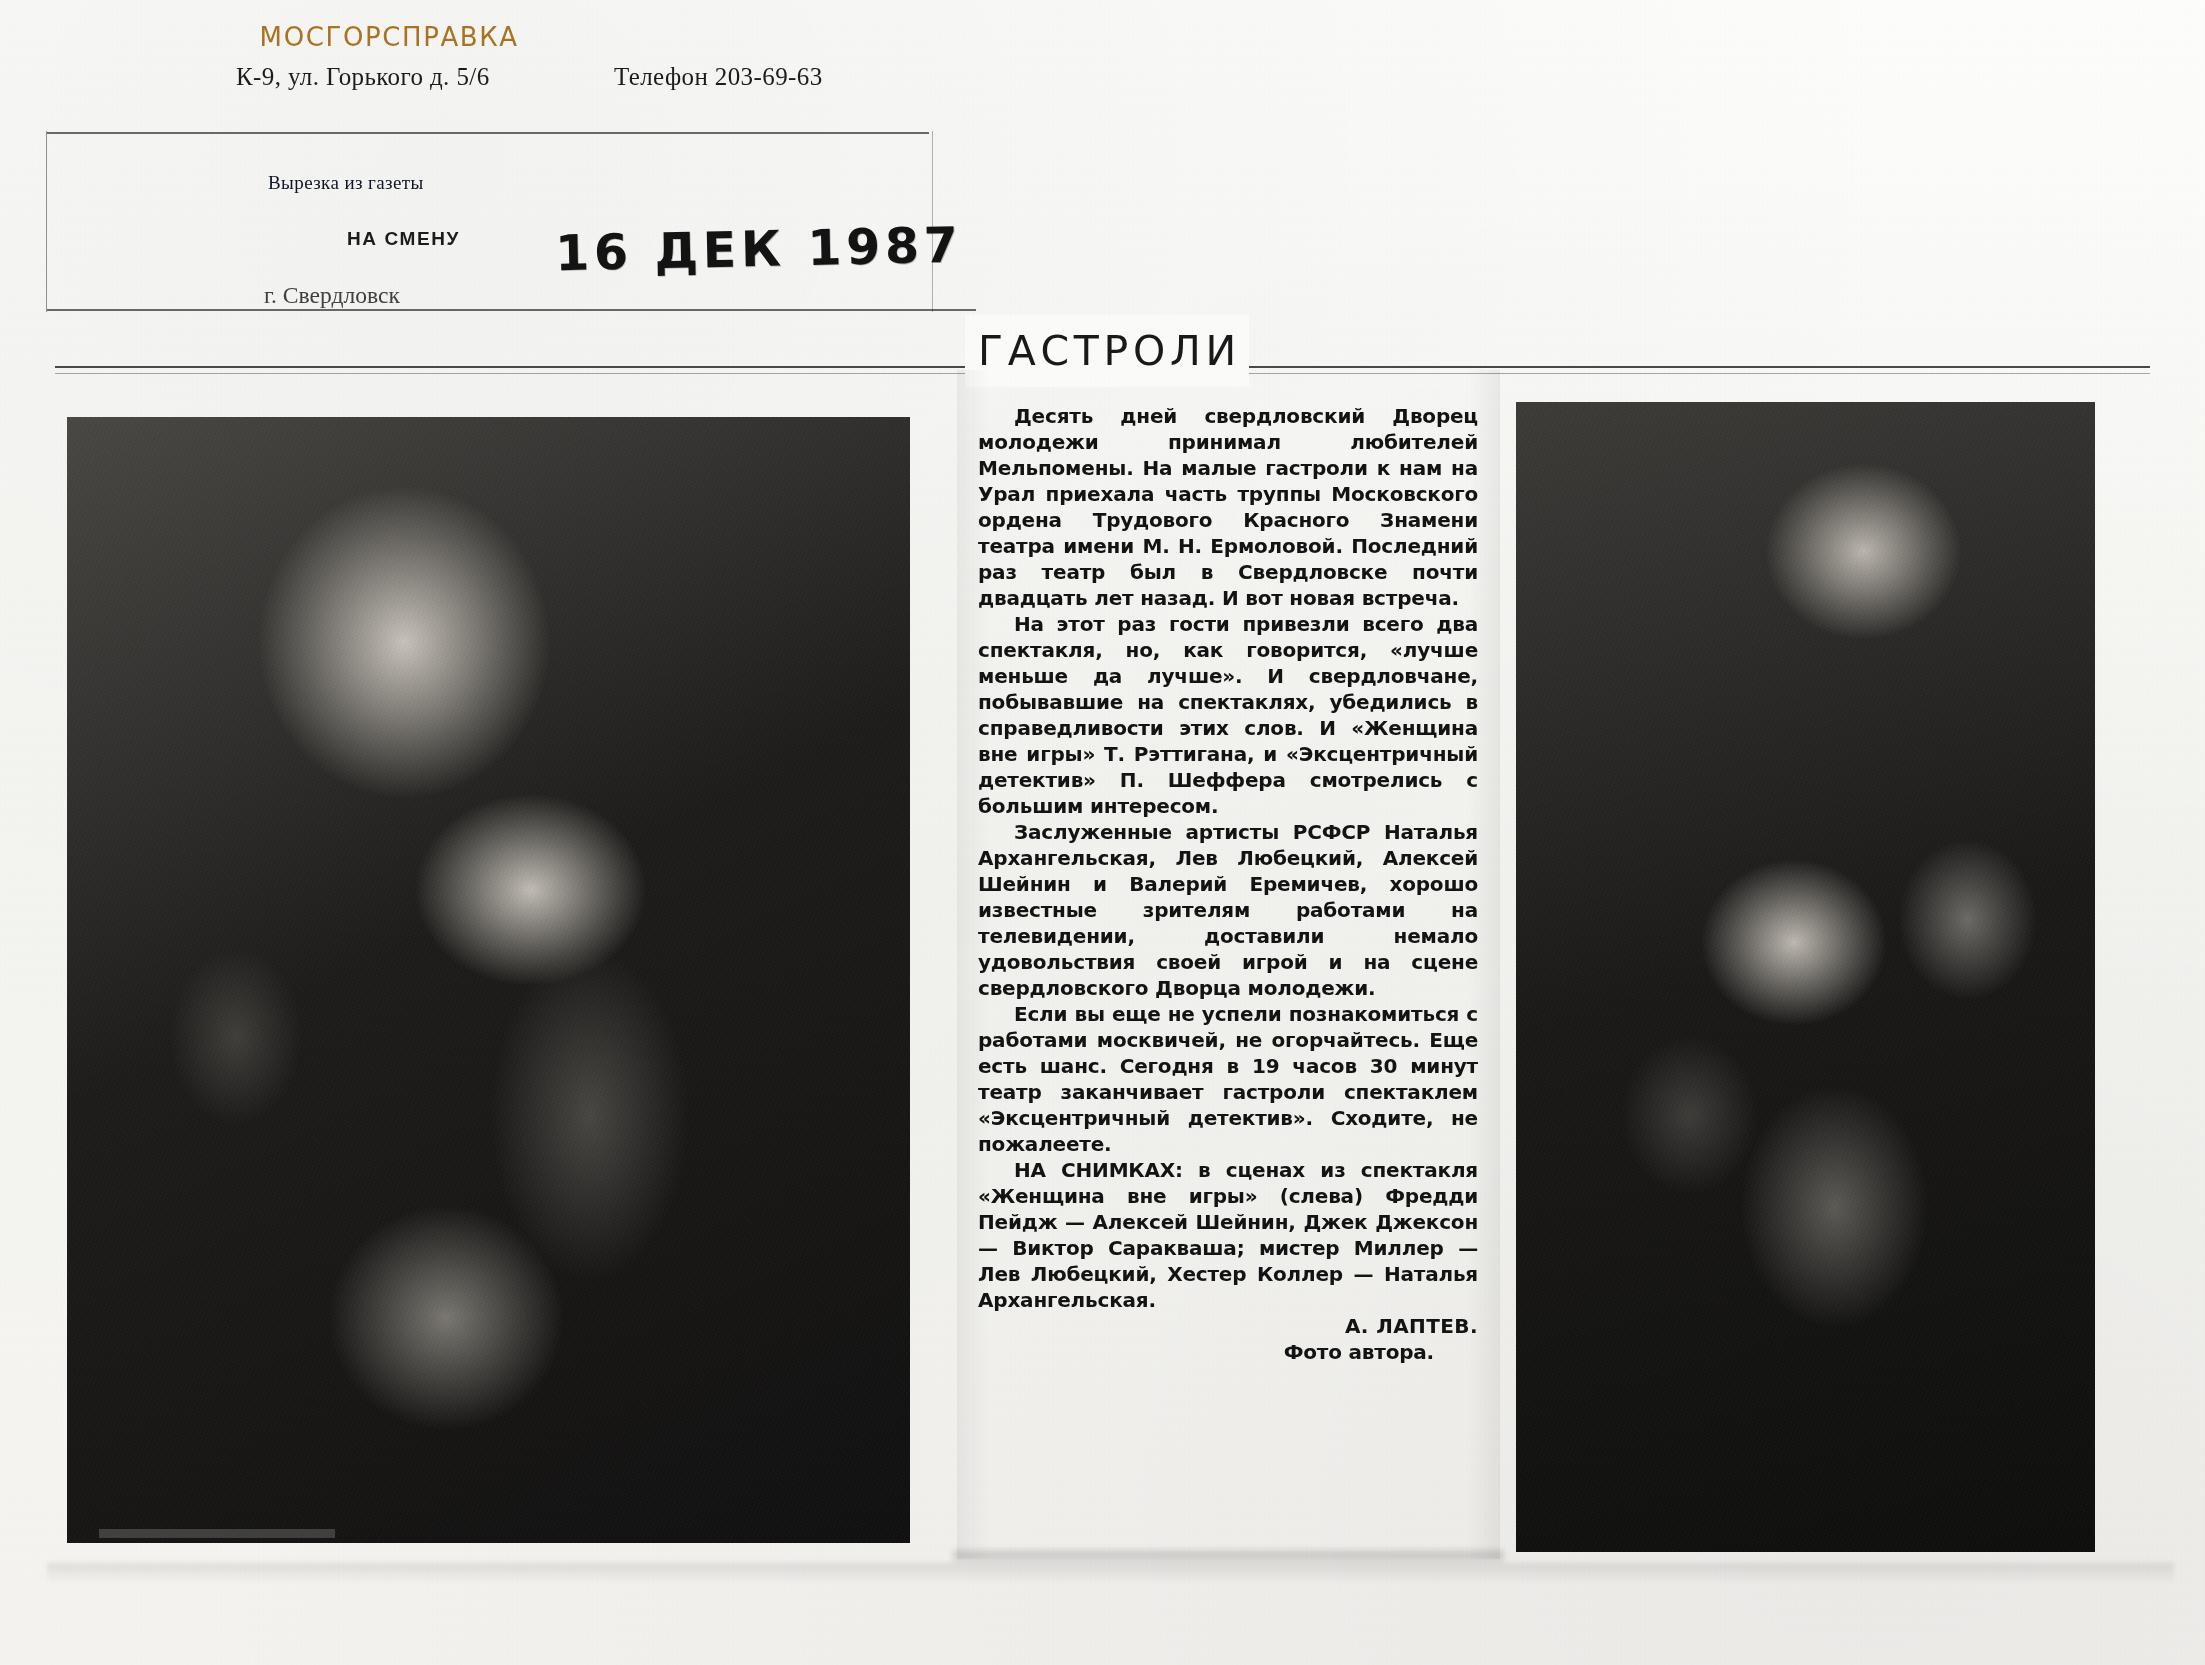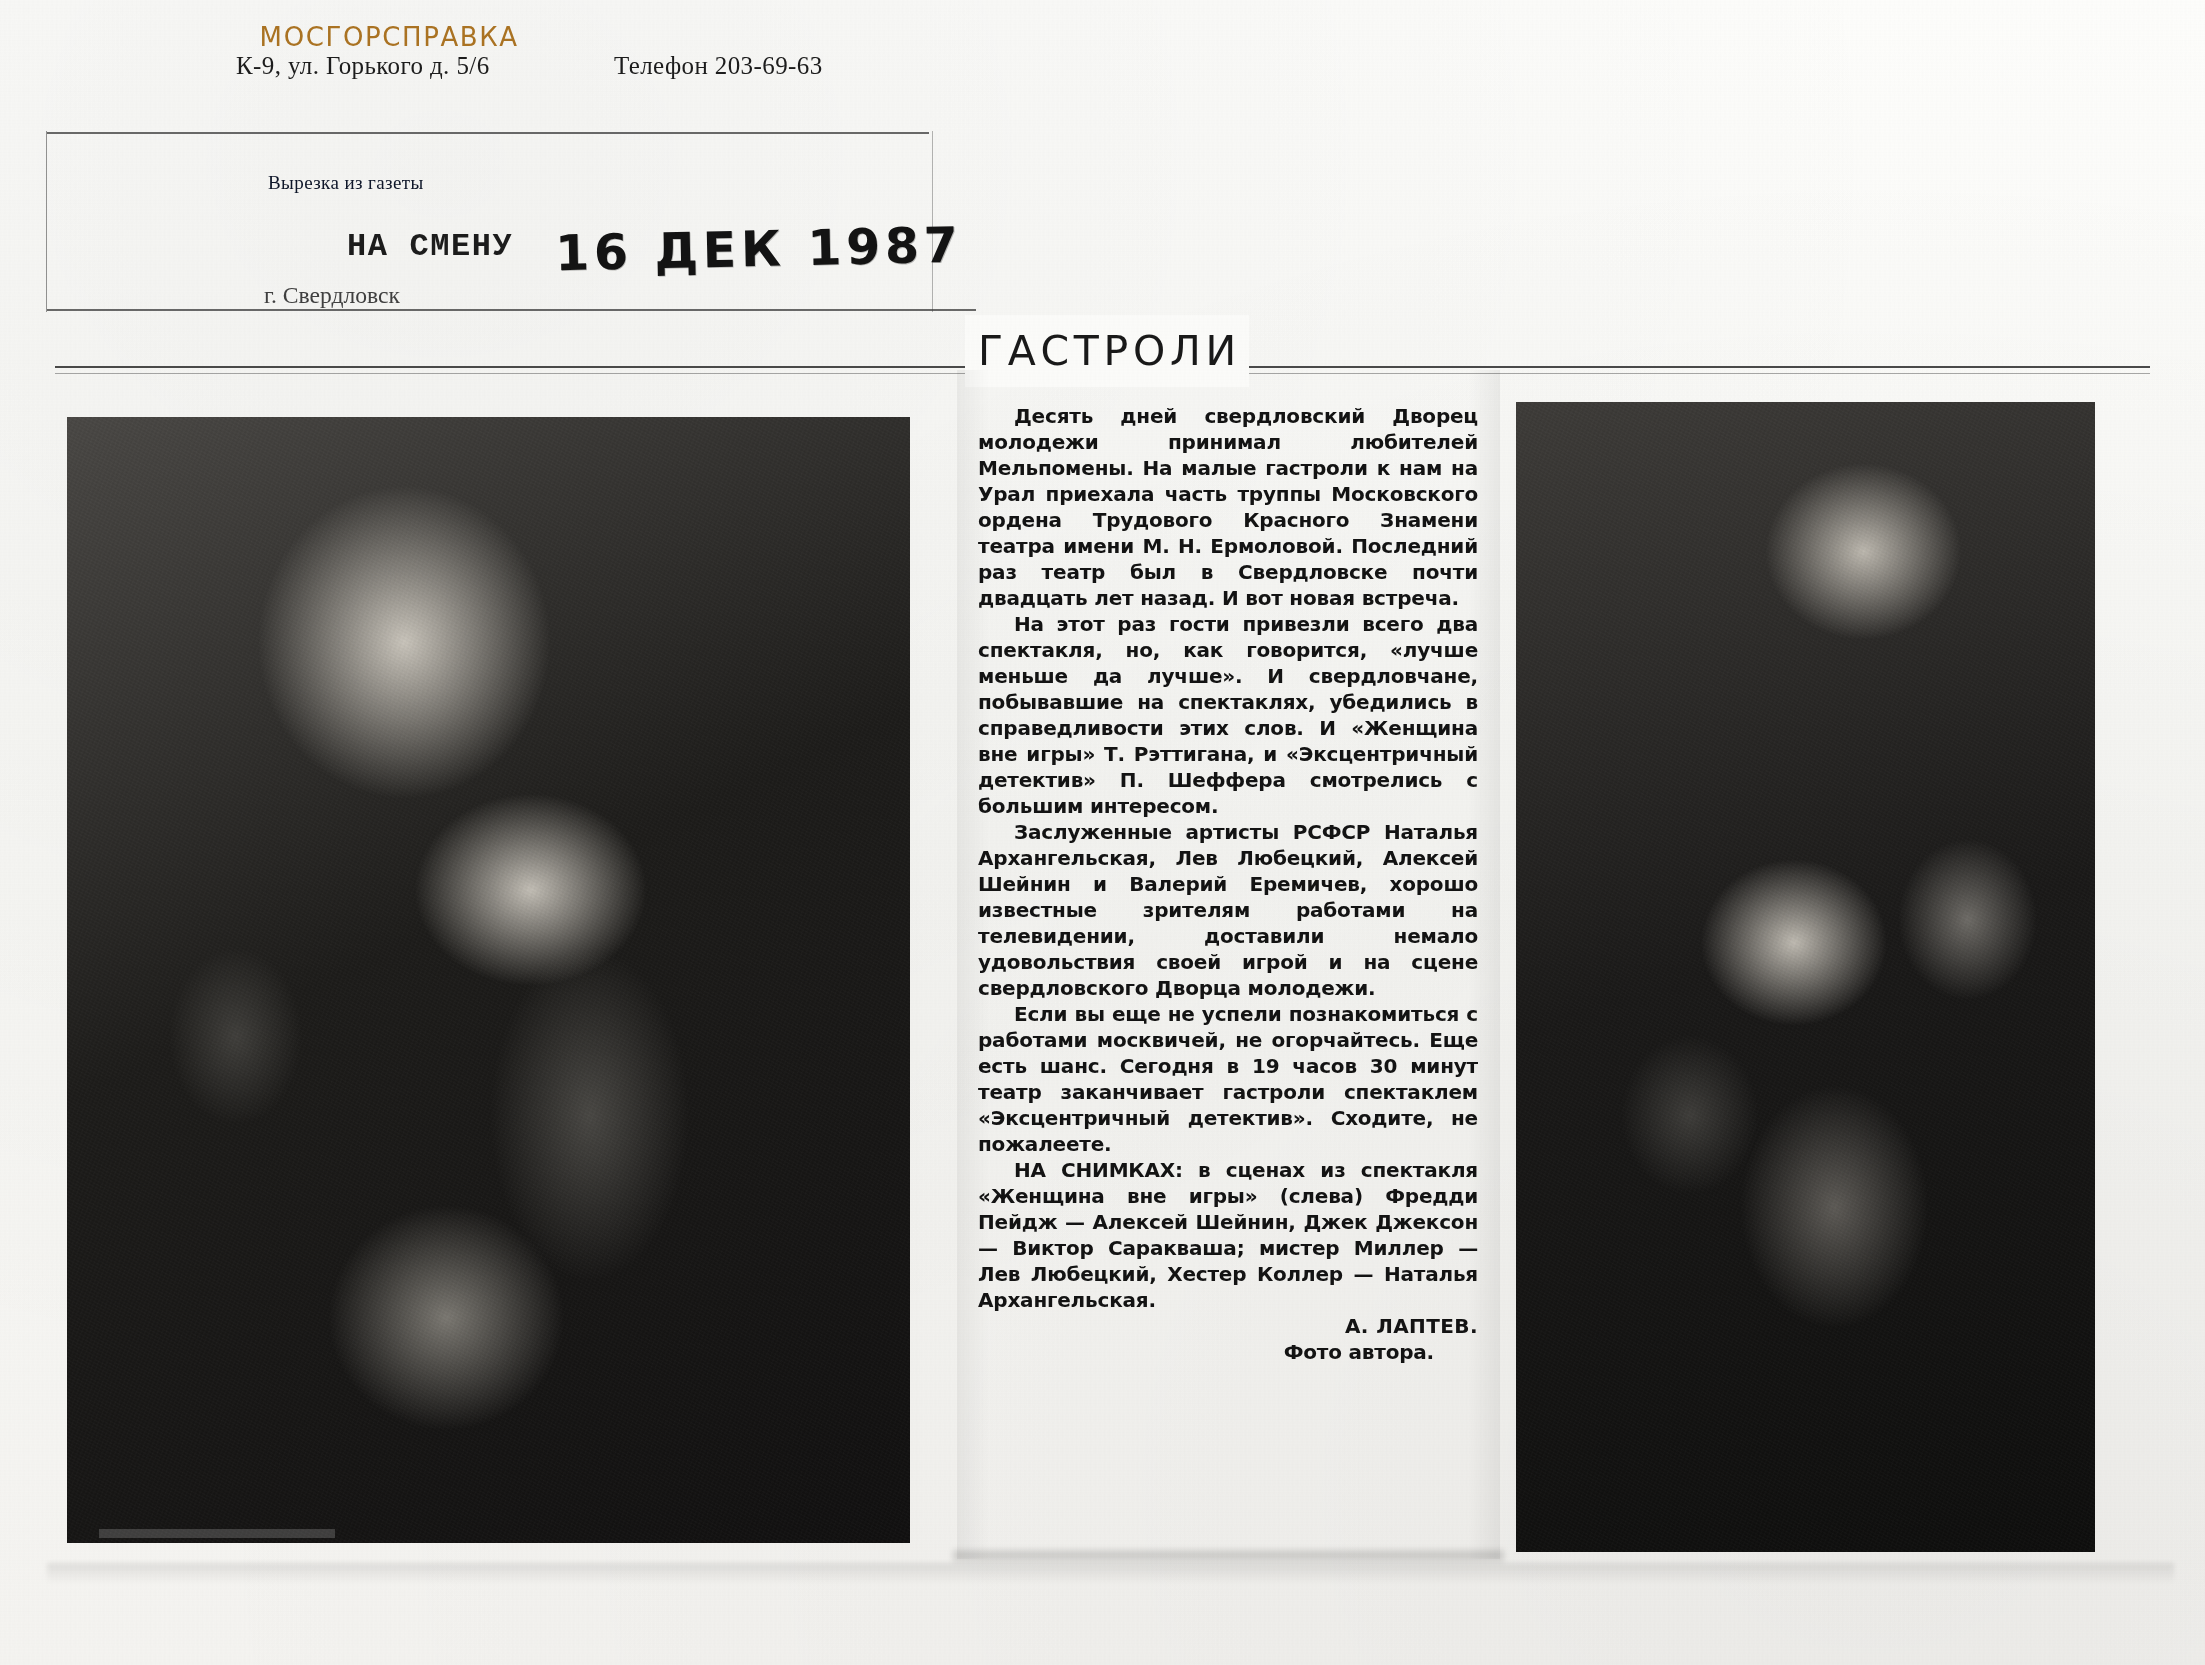--- a/index.html
+++ b/index.html
@@ -60,20 +60,21 @@
     letter-spacing: 2px;
     text-align: center;
     width: 488px;
     margin-top: 7.9px;
     color: #1d1d1d;
     opacity: 0.92;
   }
   .stamp-line3 {
     display: flex;
     align-items: center;
+    margin-top: 11px;
     font-family: "Liberation Serif", serif;
     font-size: 25px;
     color: #1d1d1d;
   }
   .stamp-addr { width: 378px; letter-spacing: 0.4px; }
   .stamp-phone { letter-spacing: 0.4px; }
 
   .stamp-rule {
     position: absolute;
     left: 47px;
@@ -94,22 +95,22 @@
     top: 172px;
     font-family: "Liberation Serif", serif;
     font-size: 19px;
     letter-spacing: 0.4px;
     color: #0f172a;
   }
   .stamp-paper {
     position: absolute;
     left: 347px;
     top: 228px;
-    font-family: Liberation Mono, monospace;
-    font-size: 32px;
+    font-family: Liberation Sans, sans-serif;
+    font-size: 19px;
     font-weight: bold;
     letter-spacing: 1.6px;
     color: #1d1d1d;
   }
   .stamp-city {
     position: absolute;
     left: 264px;
     top: 282px;
     font-family: "Liberation Serif", serif;
     font-size: 23.6px;

